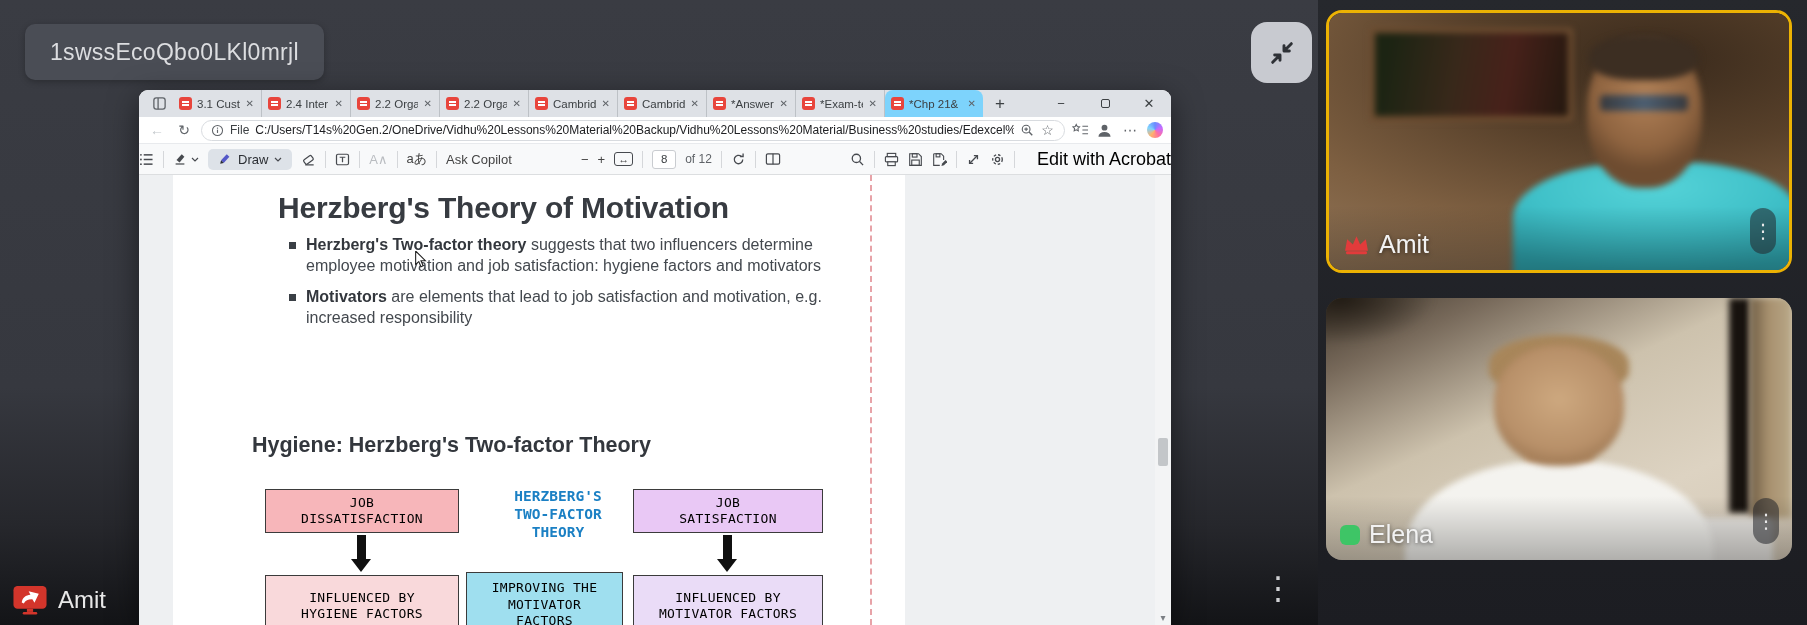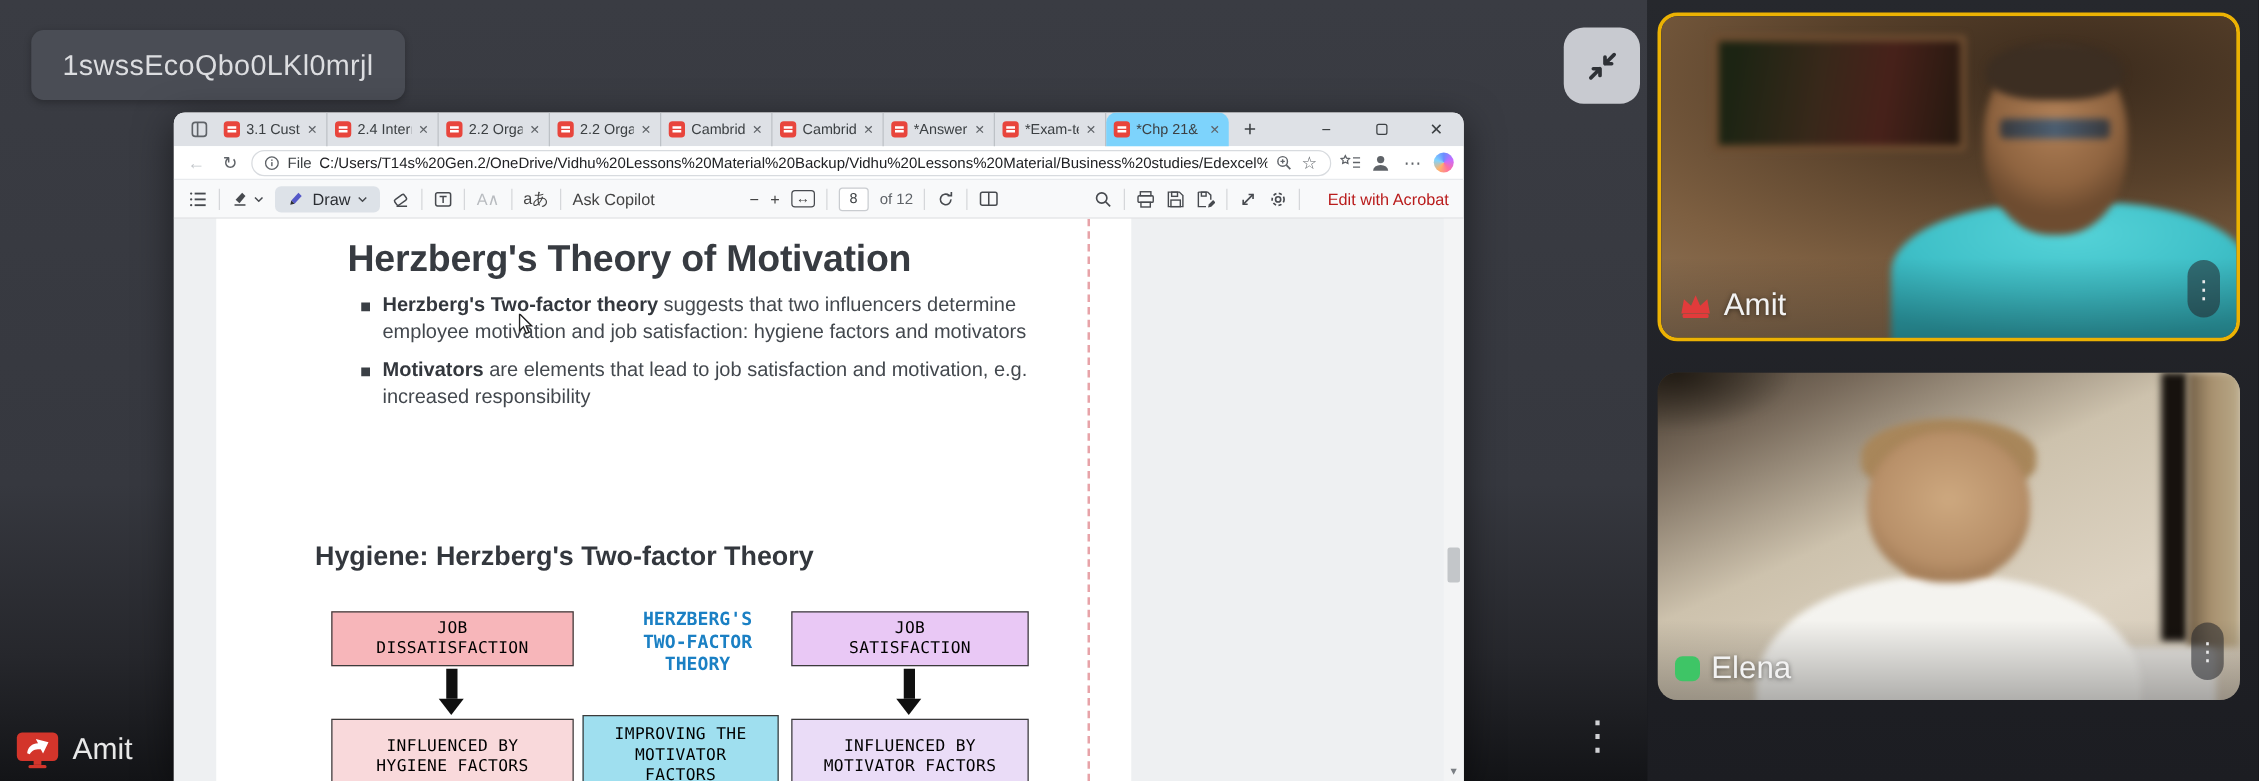--- a/index.html
+++ b/index.html
@@ -56,31 +56,31 @@
   .addrbar { flex:1; height:21px; border:1px solid #d8dbdf; border-radius:11px;
     display:flex; align-items:center; padding:0 9px; gap:6px; cursor:text; min-width:0; }
   .addrbar .scheme { font-size:12px; color:#3c4043; }
   .addrbar .url { flex:1; font-size:12px; color:#202124; white-space:nowrap; overflow:hidden; }
   .addr-ic { display:flex; align-items:center; cursor:pointer; }
   .copilot-dot { width:16px; height:16px; border-radius:50%;
     background:conic-gradient(#6a8dff,#c76bff,#ff6fa1,#ffb36b,#7fd4ff,#6a8dff); }
 
   
   .pdfbar { height:31px; background:#f8f9fa; border-bottom:1px solid #dcdee0;
-    display:flex; align-items:center; padding:0 12px; gap:9px; font-size:13px; color:#3c4043; }
+    display:flex; align-items:center; padding:0 0; gap:9px; font-size:13px; color:#3c4043; }
   .tbtn { display:flex; align-items:center; gap:4px; cursor:pointer; color:#444; }
   .tsep { width:1px; height:17px; background:#d5d7da; }
   .drawpill { display:flex; align-items:center; gap:6px; background:#dde2e8;
     border-radius:5px; padding:3px 10px; cursor:pointer; }
   .drawpill .t { font-size:13px; color:#2b2e33; }
   .graytxt { color:#b9bcc0; }
   .pageinput { width:24px; height:19px; border:1px solid #c9ccd0; border-radius:3px;
     font-size:11.5px; text-align:center; color:#3c4043; background:#fff; }
   .oftxt { font-size:12px; color:#5f6368; }
-  .acro { font-size:13px; color:#b91c1c; margin-left:13px; white-space:nowrap; cursor:pointer; }
+  .acro { font-size:18px; color:#000000; margin-left:13px; white-space:nowrap; cursor:pointer; }
   .spacer { flex:1; }
 
   
   .docarea { position:relative; height:450px; background:#eef0f2; }
   .page { position:absolute; left:34px; top:0; width:732px; height:450px; background:#fff; overflow:hidden; }
 
   .doc-title { position:absolute; left:105px; top:16px; font-size:30px; font-weight:700;
     color:#373b41; letter-spacing:-.2px; }
   .bullets { position:absolute; left:133px; top:60px; width:552px; list-style:none; }
   .bullets li { position:relative; font-size:16px; line-height:20.6px; color:#43484e; margin-bottom:11px; }

